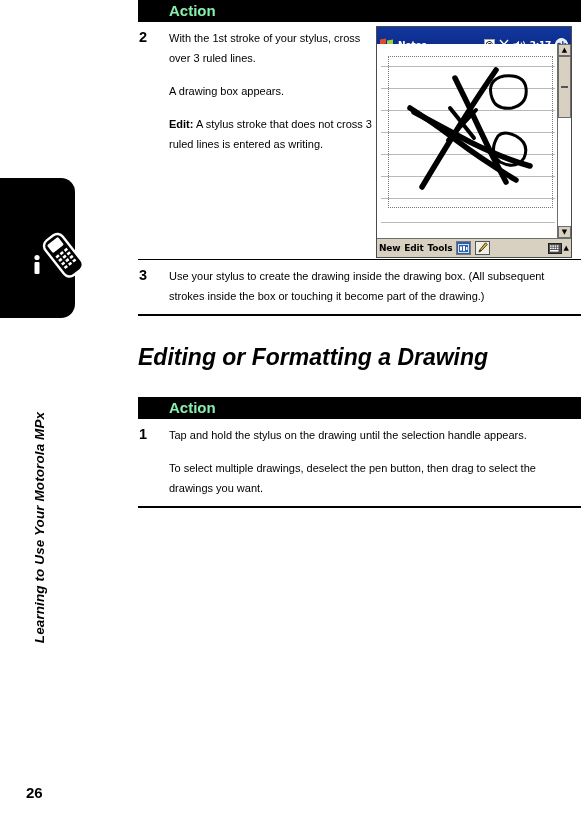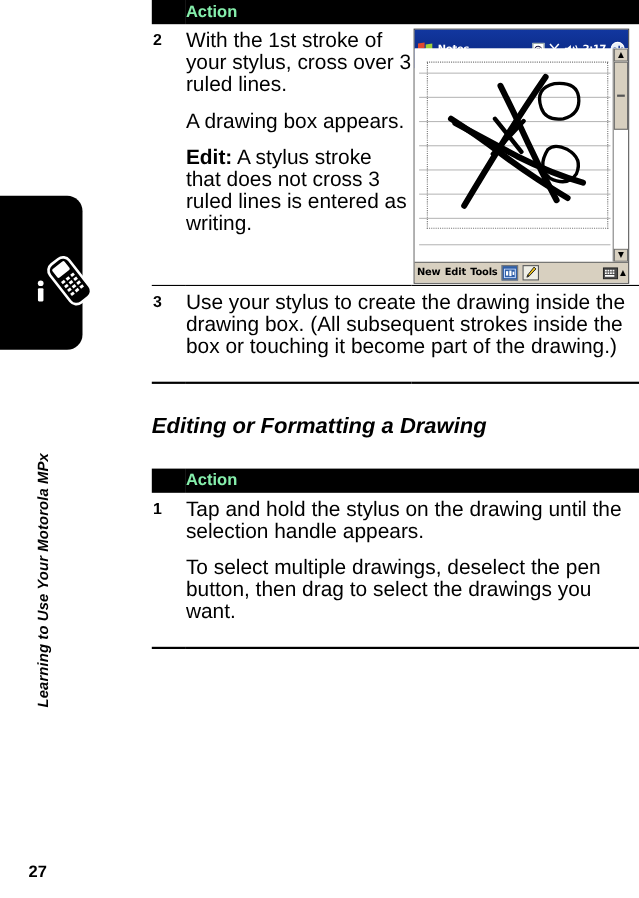--- a/index.html
+++ b/index.html
@@ -64,35 +64,35 @@
   .proc-table .hdr-num { width:31px; }
   .proc-table td.num {
     width:31px;
     font-weight:bold; font-size:14.5px;
     vertical-align:top;
     padding-top:7px;
     text-align:left;
   }
   .proc-table td.body {
     vertical-align:top;
-    padding:6px 0 21px 0;
-    font-size:19px;
+    padding:6px 0 8px 0;
+    font-size:11px;
     line-height:20px;
   }
   .proc-table tr.step { border-bottom:1.5px solid #000; }
   .proc-table tr.step.lastrow { border-bottom:2.5px solid #000; }
   .proc-table tr.step.thinline { border-bottom:1px solid #000; }
 
   .body p { margin:0 0 13px 0; }
   .body p:last-child { margin-bottom:0; }
   .txtcol { width:205px; }
   .shotcol { width:207px; padding-top:4px; padding-left:2px; vertical-align:top; }
 
   h2.section-title {
-    font-size:20px; font-style:italic; font-weight:bold;
+    font-size:23px; font-style:italic; font-weight:bold;
     margin:0; padding:0;
   }
 
   
   .pda {
     width:196px; height:232px;
     background:#ffffff;
     border:1px solid #4a4a4a;
     position:relative;
     font-family:"DejaVu Sans", sans-serif;
@@ -215,21 +215,21 @@
 </svg>
 
 <svg id="side-info-icon" viewBox="0 0 30 30" xmlns="http://www.w3.org/2000/svg">
   <circle cx="15" cy="15" r="13" fill="#000"></circle>
   <circle cx="15" cy="7.5" r="2.6" fill="#fff"></circle>
   <rect x="12.5" y="12" width="5" height="12" rx="1" fill="#fff"></rect>
 </svg>
 
 <div id="vertical-running-head">Learning to Use Your Motorola MPx</div>
 
-<div id="page-number">27</div>
+<div id="page-number">26</div>
 
 <div id="content">
 
   <table class="proc-table">
     <tbody>
         <tr class="hdr-row">
       <td class="hdr-num"></td>
       <td colspan="2">Action</td>
     </tr>
 

